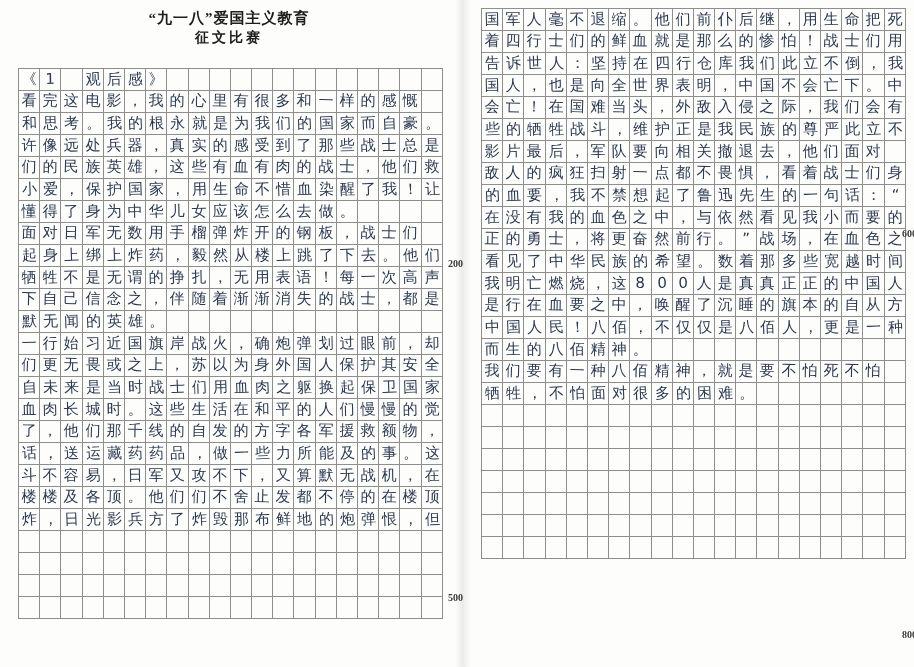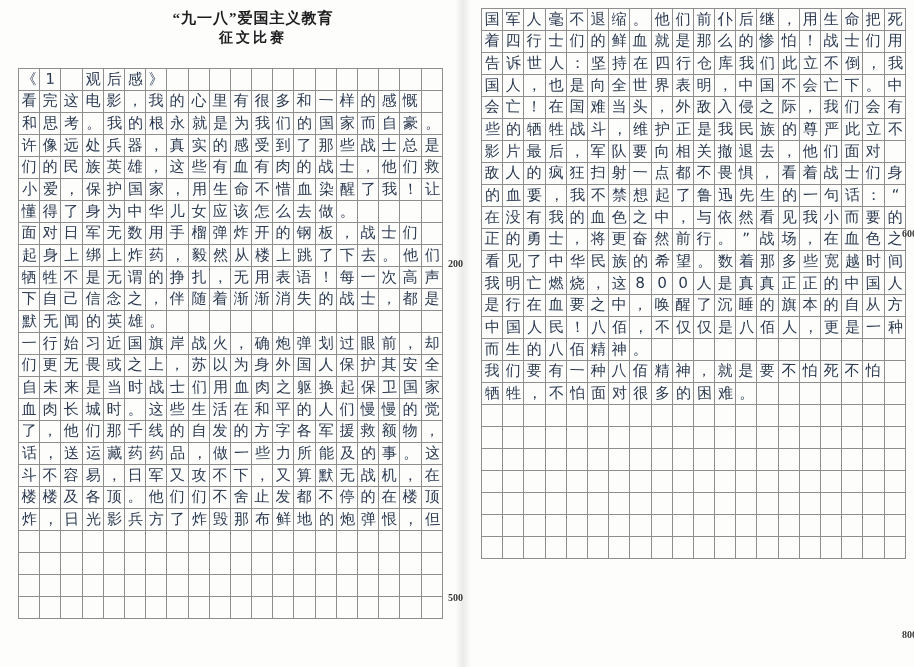--- a/index.html
+++ b/index.html
@@ -36,21 +36,20 @@
   }
   .page.left { left: 0; width: 458px; }
   .page.right { left: 458px; width: 456px; }
 
   .title-block {
     position: absolute;
     left: 0;
     width: 100%;
     text-align: center;
     color: #1d1d1f;
-    padding-left: 24px;
   }
   .title-main {
     font-size: 15px;
     font-weight: bold;
     letter-spacing: 1px;
     line-height: 20px;
     white-space: nowrap;
   }
   .title-sub {
     font-size: 14px;

